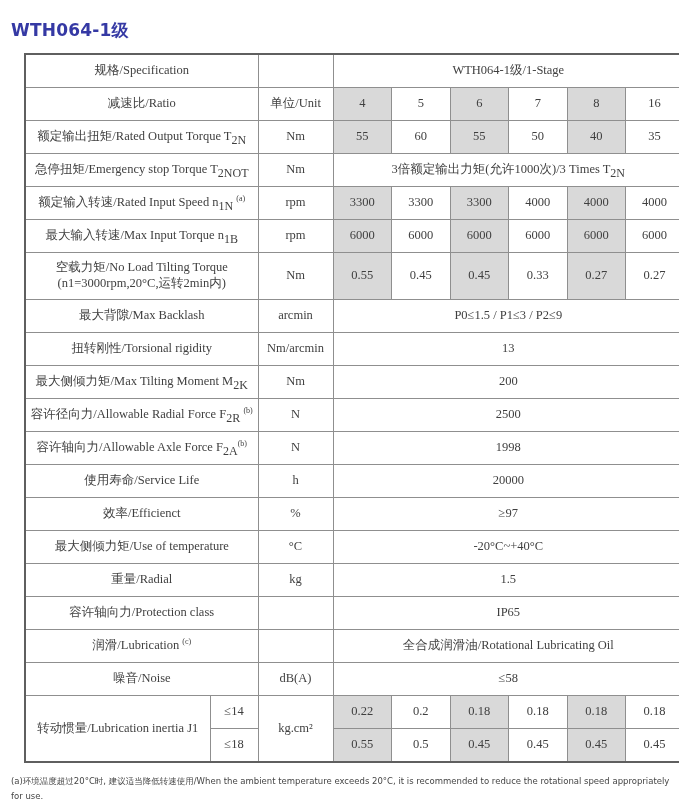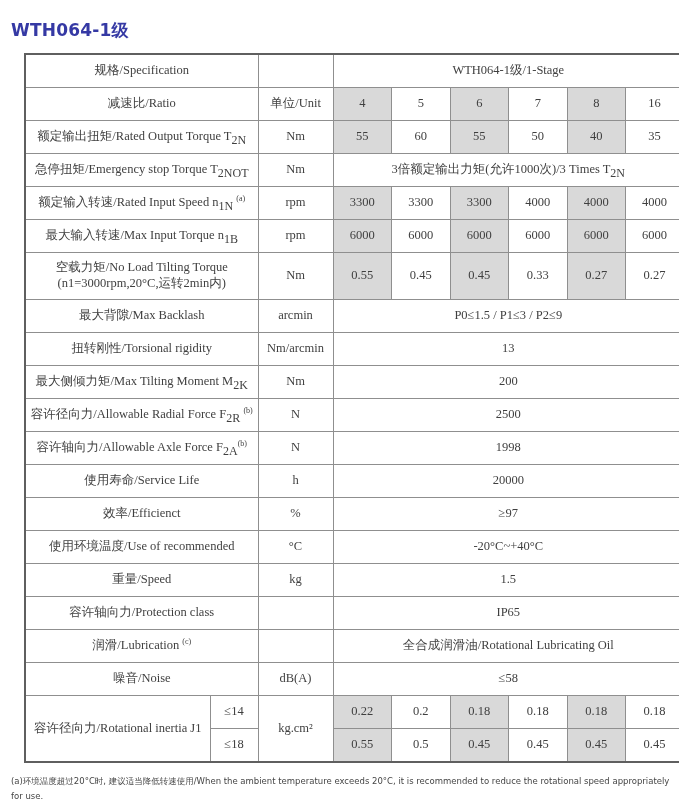--- a/index.html
+++ b/index.html
@@ -156,27 +156,27 @@
       <td colspan="6">20000</td>
     </tr>
 
     <tr>
       <td class="lbl" colspan="2"><span>效率/Efficienct</span></td>
       <td>%</td>
       <td colspan="6">≥97</td>
     </tr>
 
     <tr>
-      <td class="lbl" colspan="2"><span>使用环境温度/Use of recommended</span></td>
+      <td class="lbl" colspan="2"><span>最大侧倾力矩/Use of temperature</span></td>
       <td>°C</td>
       <td colspan="6">-20°C~+40°C</td>
     </tr>
 
     <tr>
-      <td class="lbl" colspan="2"><span>重量/Speed</span></td>
+      <td class="lbl" colspan="2"><span>重量/Radial</span></td>
       <td>kg</td>
       <td colspan="6">1.5</td>
     </tr>
 
     <tr>
       <td class="lbl" colspan="2"><span>容许轴向力/Protection class</span></td>
       <td></td>
       <td colspan="6">IP65</td>
     </tr>
 
@@ -186,21 +186,21 @@
       <td colspan="6">全合成润滑油/Rotational Lubricating Oil</td>
     </tr>
 
     <tr>
       <td class="lbl" colspan="2"><span>噪音/Noise</span></td>
       <td>dB(A)</td>
       <td colspan="6">≤58</td>
     </tr>
 
     <tr>
-      <td class="lbl" rowspan="2"><span>容许径向力/Rotational inertia J1</span></td>
+      <td class="lbl" rowspan="2"><span>转动惯量/Lubrication inertia J1</span></td>
       <td>≤14</td>
       <td rowspan="2">kg.cm²</td>
       <td class="shade">0.22</td>
       <td>0.2</td>
       <td class="shade">0.18</td>
       <td>0.18</td>
       <td class="shade">0.18</td>
       <td>0.18</td>
     </tr>
     <tr>

